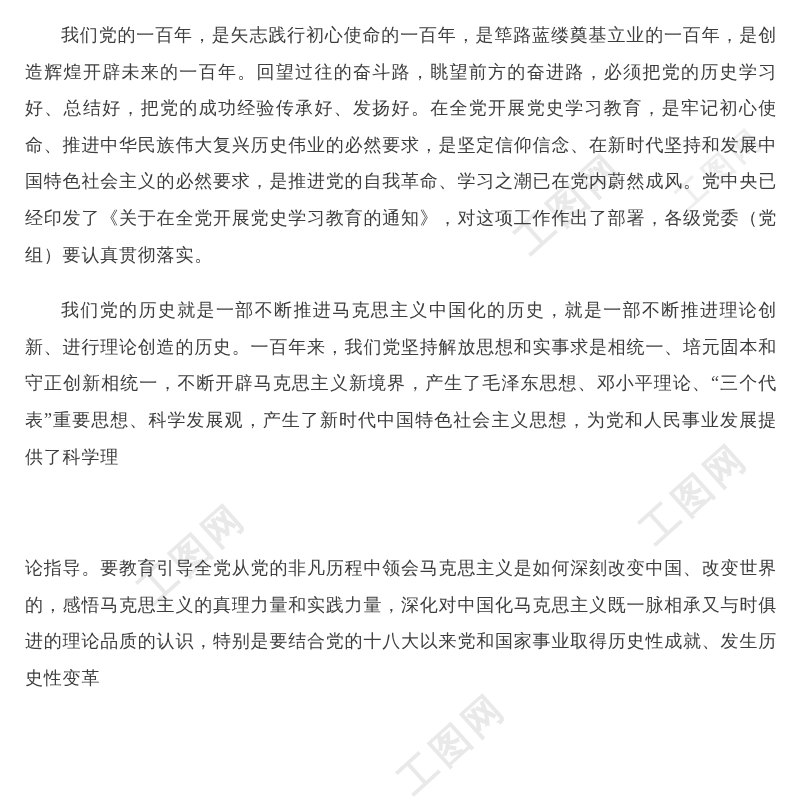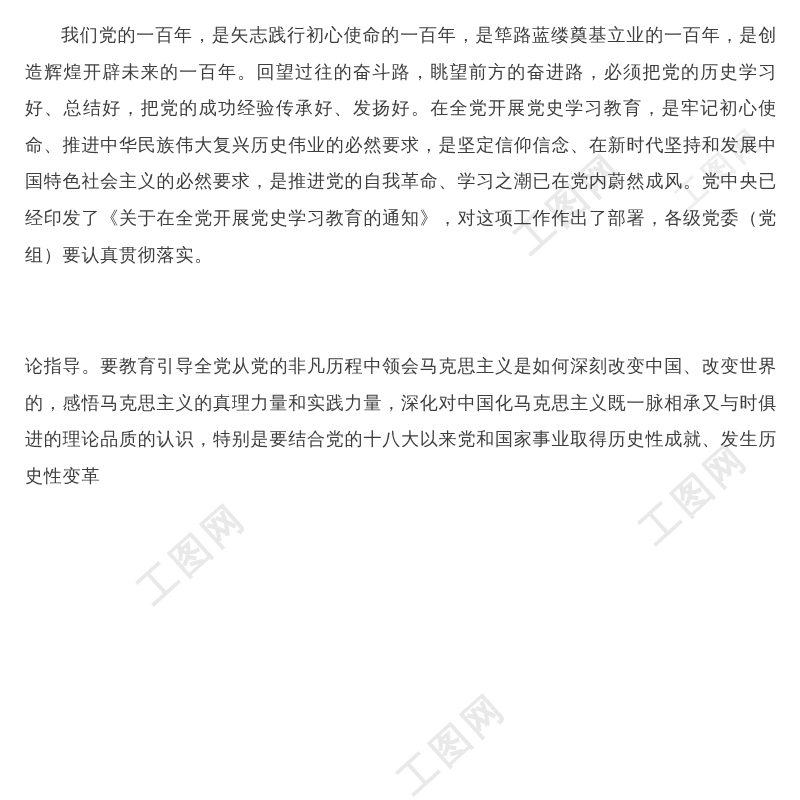--- a/index.html
+++ b/index.html
@@ -74,17 +74,18 @@
   <div class="watermark-layer">
     <span class="wm wm1">工图网</span>
     <span class="wm wm2">工图网</span>
     <span class="wm wm3">工图网</span>
     <span class="wm wm4">工图网</span>
     <span class="wm wm5">工图网</span>
   </div>
 
   <div class="content">
     <p class="para">我们党的一百年，是矢志践行初心使命的一百年，是筚路蓝缕奠基立业的一百年，是创造辉煌开辟未来的一百年。回望过往的奋斗路，眺望前方的奋进路，必须把党的历史学习好、总结好，把党的成功经验传承好、发扬好。在全党开展党史学习教育，是牢记初心使命、推进中华民族伟大复兴历史伟业的必然要求，是坚定信仰信念、在新时代坚持和发展中国特色社会主义的必然要求，是推进党的自我革命、学习之潮已在党内蔚然成风。党中央已经印发了《关于在全党开展党史学习教育的通知》，对这项工作作出了部署，各级党委（党组）要认真贯彻落实。</p>
+    <p class="para">我们党的历史就是一部不断推进马克思主义中国化的历史，就是一部不断推进理论创新、进行理论创造的历史。一百年来，我们党坚持解放思想和实事求是相统一、培元固本和守正创新相统一，不断开辟马克思主义新境界，产生了毛泽东思想、邓小平理论、“三个代表”重要思想、科学发展观，产生了新时代中国特色社会主义思想，为党和人民事业发展提供了科学理</p>
     <div class="page-gap"></div>
     <p class="para no-indent">论指导。要教育引导全党从党的非凡历程中领会马克思主义是如何深刻改变中国、改变世界的，感悟马克思主义的真理力量和实践力量，深化对中国化马克思主义既一脉相承又与时俱进的理论品质的认识，特别是要结合党的十八大以来党和国家事业取得历史性成就、发生历史性变革</p>
   </div>
 
 </div>
 
 </body></html>

